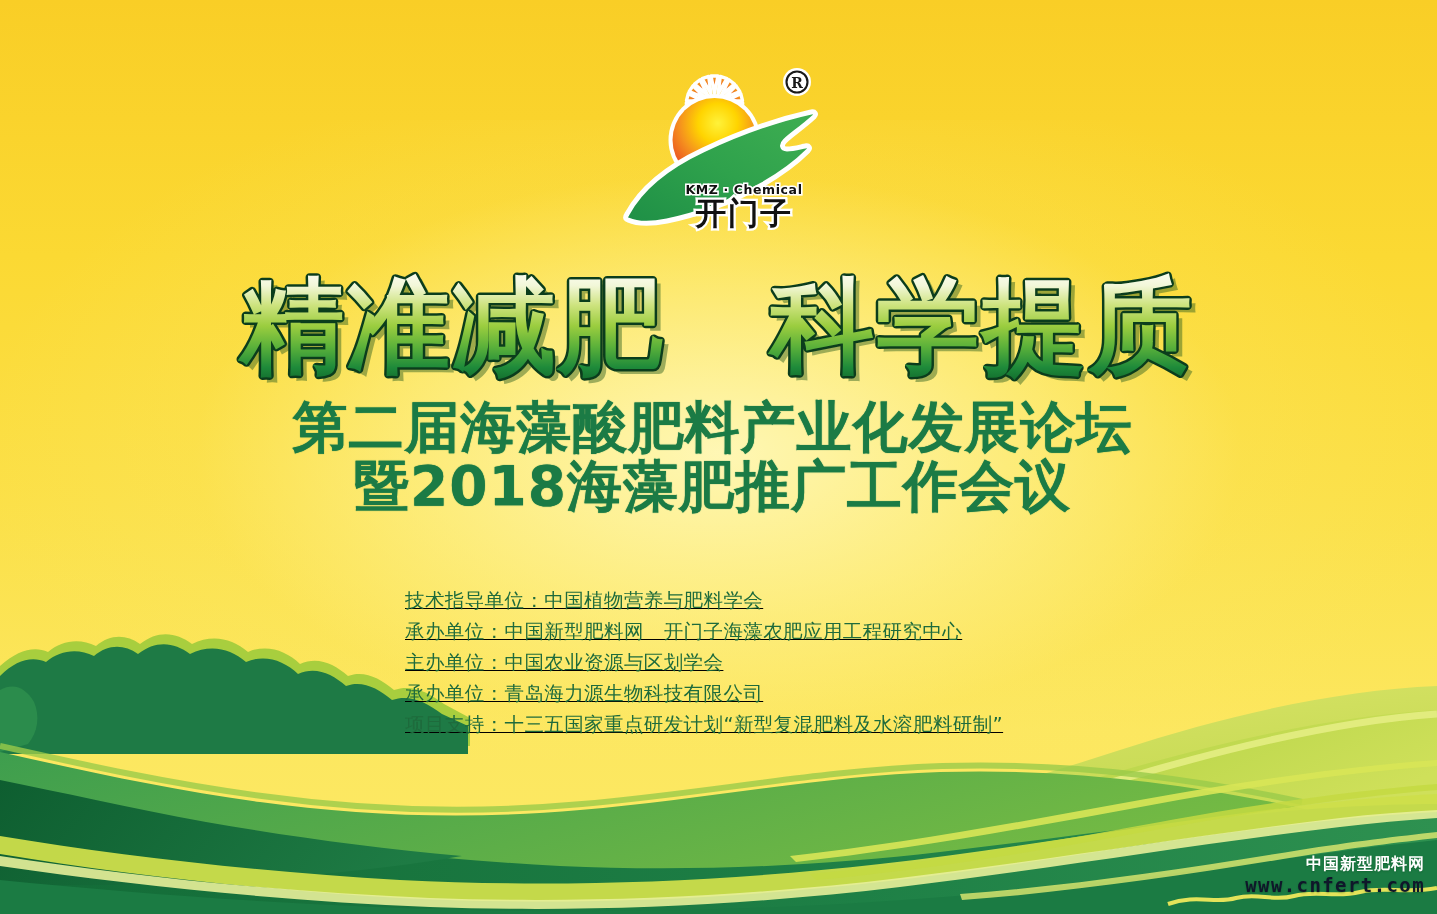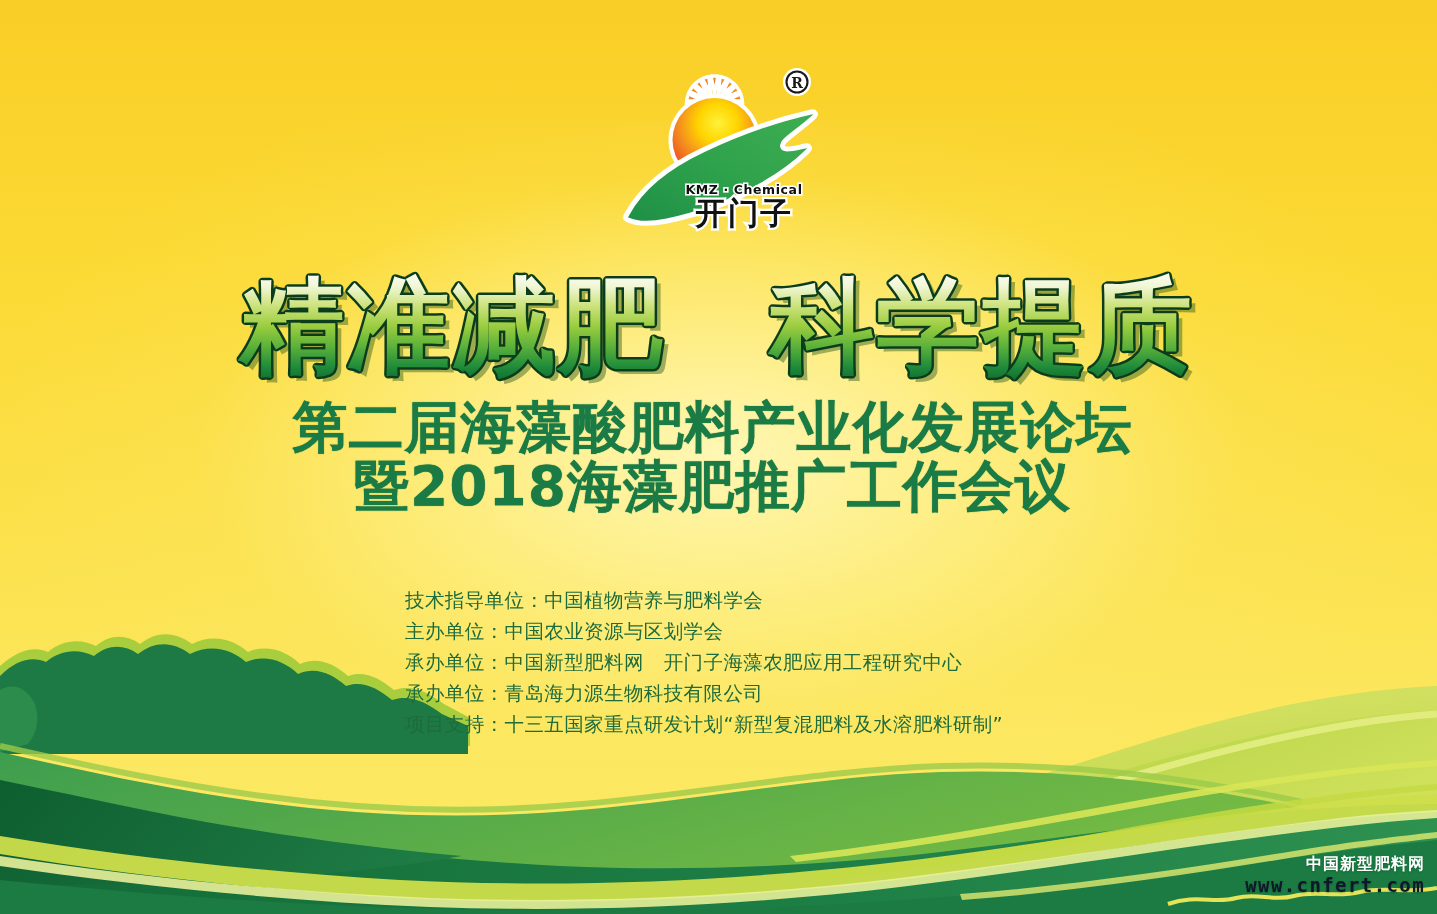--- a/index.html
+++ b/index.html
@@ -52,21 +52,21 @@
     letter-spacing:1px;
     line-height:1.08;
     white-space:nowrap;
     text-shadow:0 0 1px #1B7B45;
   }
   .sub-line.l1{font-size:55px;}
   .sub-line.l2{font-size:55px;}
 
   
   .org-block{
-    position:absolute;left:405px;top:585px;width:720px;
+    position:absolute;left:405px;top:585px;width:720px;text-decoration:underline;
   }
   .org-line{
     font-family:"DejaVu Sans","Liberation Sans",sans-serif;
     font-size:19.5px;
     color:#1E6B3C;
     line-height:31px;
     white-space:nowrap;
     letter-spacing:0.4px;
   }
 
@@ -263,22 +263,22 @@
     </svg>
   </div>
 
   <div class="subtitle-wrap">
     <div class="sub-line l1">第二届海藻酸肥料产业化发展论坛</div>
     <div class="sub-line l2">暨2018海藻肥推广工作会议</div>
   </div>
 
   <div class="org-block">
     <div class="org-line">技术指导单位：中国植物营养与肥料学会</div>
+    <div class="org-line">承办单位：中国新型肥料网　开门子海藻农肥应用工程研究中心</div>
     <div class="org-line">主办单位：中国农业资源与区划学会</div>
-    <div class="org-line">承办单位：中国新型肥料网　开门子海藻农肥应用工程研究中心</div>
     <div class="org-line">承办单位：青岛海力源生物科技有限公司</div>
     <div class="org-line">项目支持：十三五国家重点研发计划“新型复混肥料及水溶肥料研制”</div>
   </div>
 
   <div class="watermark">
     <div class="wm-cn">中国新型肥料网</div>
     <div class="wm-url">www.cnfert.com</div>
   </div>
 
 </div>

